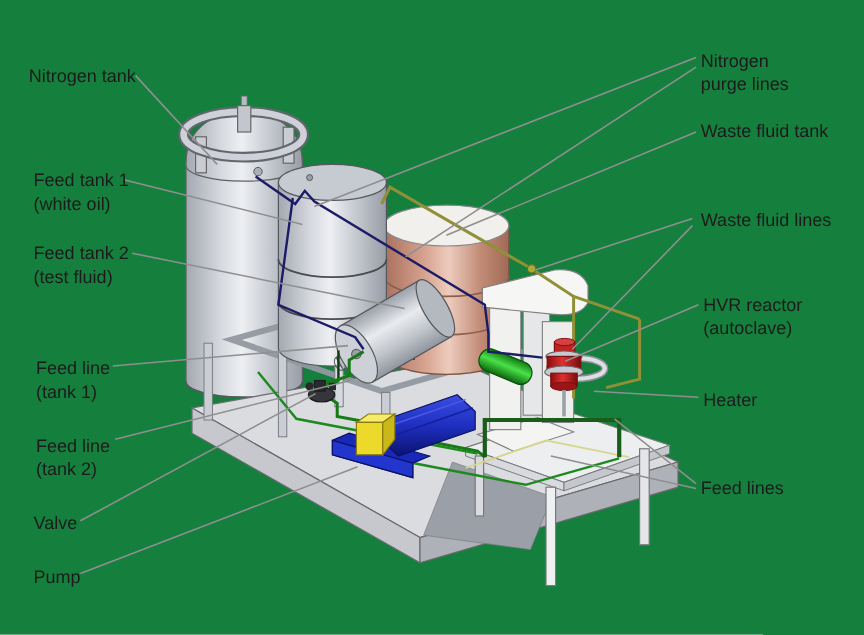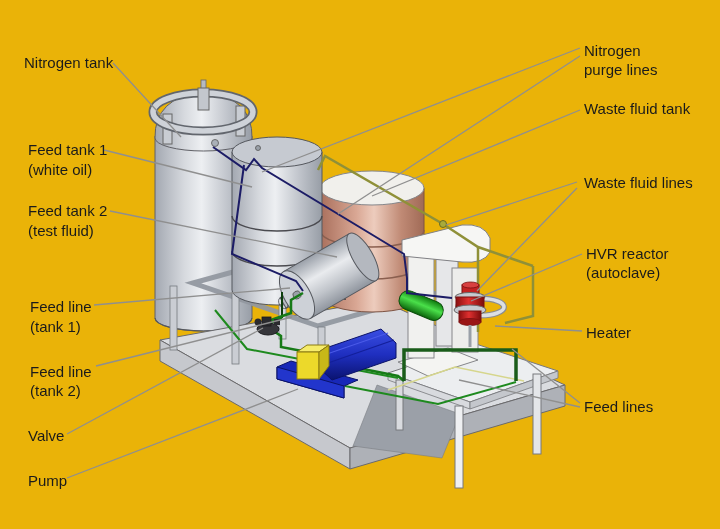--- a/index.html
+++ b/index.html
@@ -1,16 +1,16 @@
 <!DOCTYPE html>
 <html><head>
 <meta charset="utf-8">
 <style>
   html,body{margin:0;padding:0;background:#ffffff;}
-  #stage{position:relative;width:720px;height:529px;background:#eab308;overflow:hidden;}
+  #stage{position:relative;width:720px;height:529px;background:#15803d;overflow:hidden;}
   .lbl{font-family:"Liberation Sans",sans-serif;font-size:15px;fill:#1b1b1b;}
   svg{display:block;}
 </style>
 </head>
 <body>
 
 <div id="stage">
 <svg width="720" height="529" viewBox="0 0 720 529">
   <defs>
     <linearGradient id="gradMetal" x1="0" y1="0" x2="1" y2="0">

